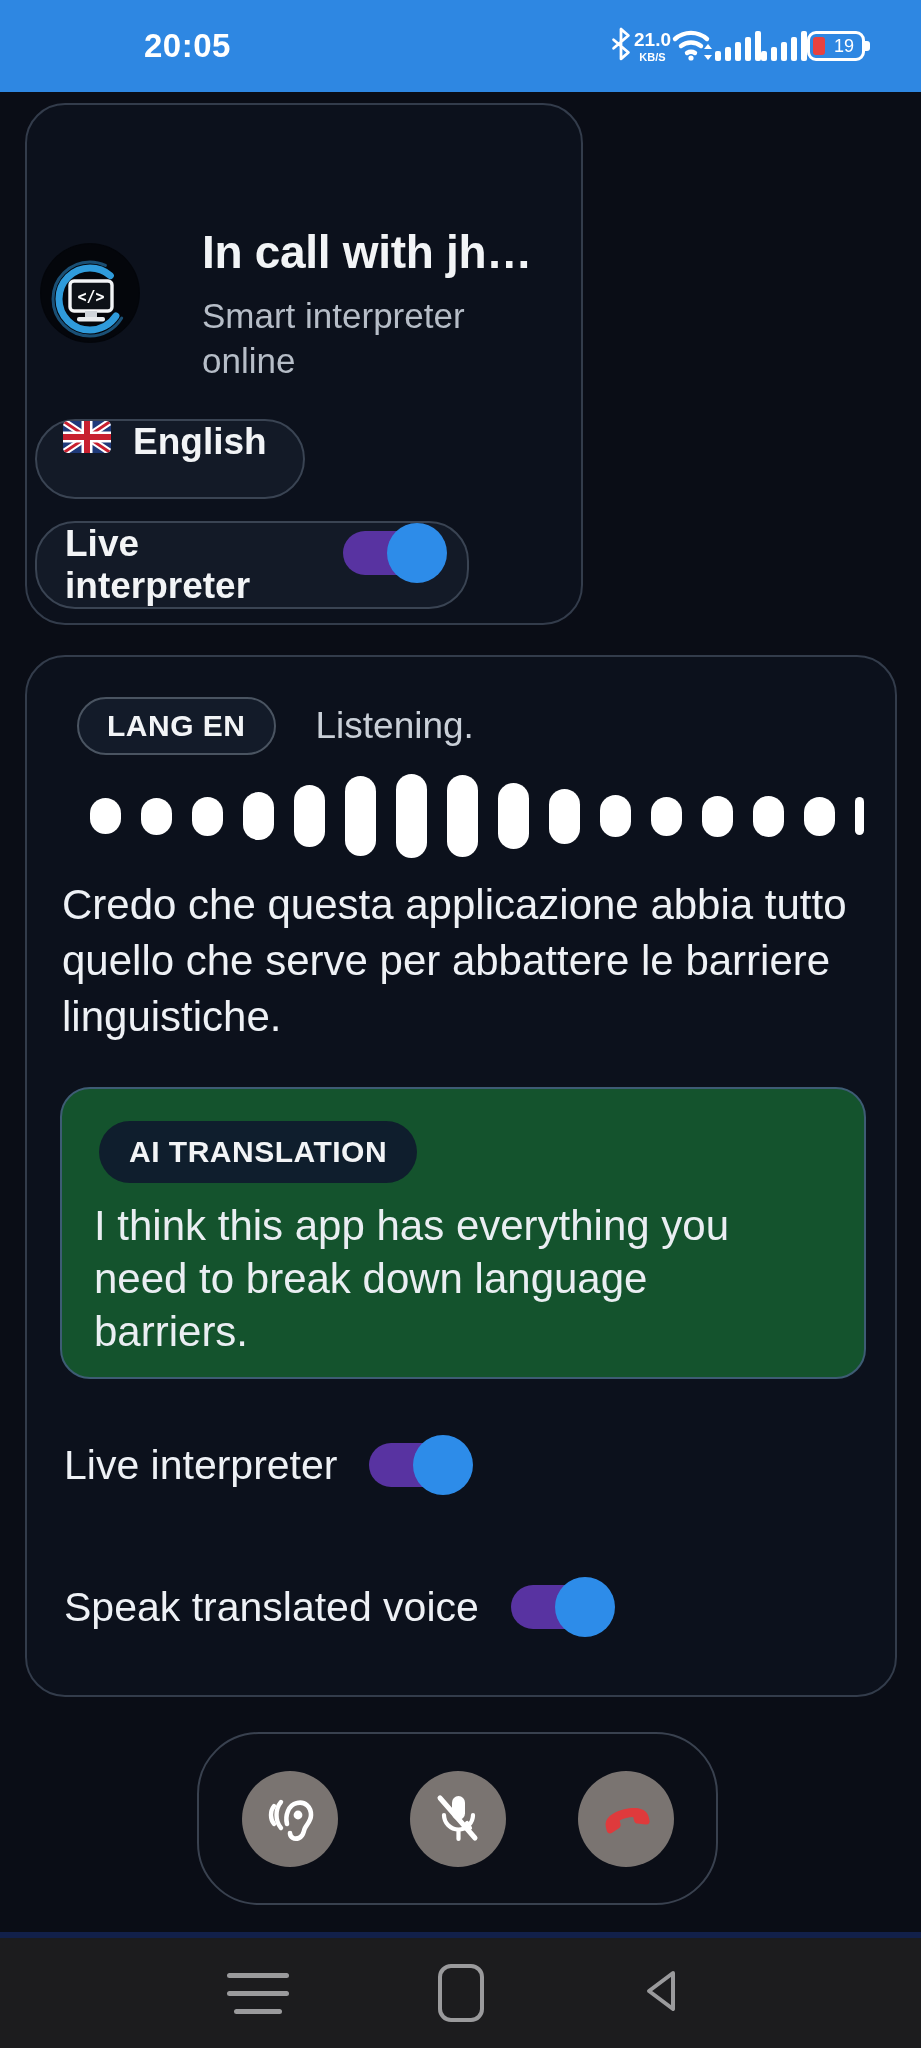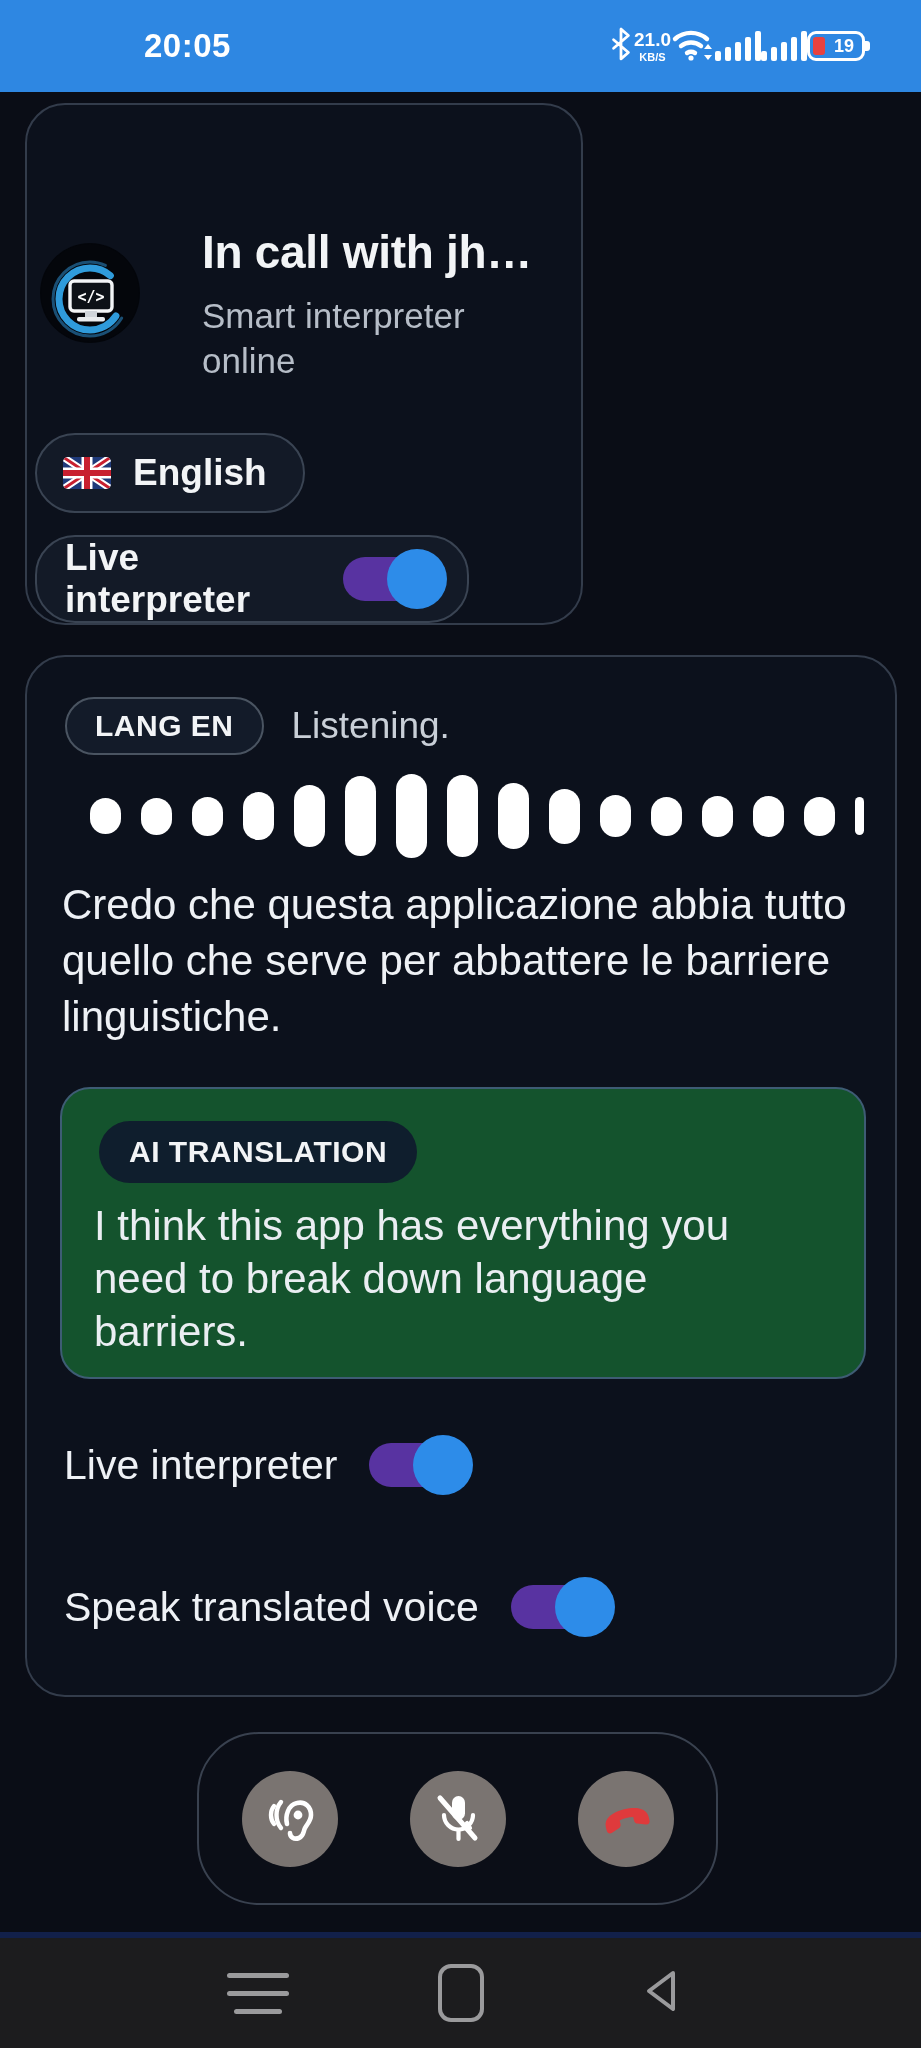--- a/index.html
+++ b/index.html
@@ -19,44 +19,44 @@
   .sb-time{font-size:33px;font-weight:600;letter-spacing:.5px;}
   .sb-right{display:flex;align-items:center;}
   .kbs{display:flex;flex-direction:column;align-items:center;line-height:1;font-weight:700;}
   .kbs .v{font-size:19px;}
   .kbs .u{font-size:11px;margin-top:3px;}
   .sigbars{display:flex;align-items:flex-end;gap:4px;height:30px;}
   .sigbars i{display:block;width:6px;background:#fff;border-radius:2px;}
   .battery{position:relative;width:58px;height:30px;border:3px solid #fff;border-radius:9px;
     display:flex;align-items:center;justify-content:center;}
   .battery .fill{position:absolute;left:3px;top:3px;width:12px;height:18px;background:#e8413f;border-radius:3px;}
-  .battery .pct{position:relative;font-size:18px;font-weight:700;color:#fff;margin-left:16px;}
+  .battery .pct{position:relative;font-size:18px;font-weight:400;color:#fff;margin-left:16px;}
   .battery .nub{position:absolute;right:-8px;top:7px;width:5px;height:10px;background:#fff;border-radius:0 3px 3px 0;}
   
   .card{position:absolute;border:2px solid #333c4b;border-radius:40px;background:#0c111c;}
   #call-card{left:25px;top:103px;width:558px;height:522px;}
   #transcript-card{left:25px;top:655px;width:872px;height:1042px;}
   
   .avatar{position:absolute;left:13px;top:138px;width:100px;height:100px;border-radius:50%;background:#04060b;overflow:hidden;}
   .call-title{position:absolute;left:175px;top:120px;width:370px;font-size:46px;font-weight:700;letter-spacing:-.3px;white-space:nowrap;}
   .call-sub{position:absolute;left:175px;top:188px;width:300px;font-size:35px;line-height:45px;color:#b6bdc7;}
-  .chip{position:absolute;display:flex;align-items:center;gap:22px;border:2px solid #3a4453;background:#131a27;border-radius:40px;margin-top:14px;}
+  .chip{position:absolute;display:flex;gap:22px;border:2px solid #3a4453;background:#131a27;border-radius:40px;}
   #lang-chip{left:8px;top:314px;height:80px;padding:0 36px 0 26px;}
   #lang-chip .chip-label{font-size:37px;font-weight:700;}
   #live-pill{left:8px;top:416px;height:88px;width:434px;padding:0 20px 0 28px;justify-content:space-between;}
   #live-pill .chip-label{font-size:37px;font-weight:700;}
   .flag{width:48px;height:32px;border-radius:5px;overflow:hidden;flex:0 0 auto;}
   
   .toggle{position:relative;width:104px;height:60px;flex:0 0 auto;}
   .toggle .track{position:absolute;left:0;top:8px;width:76px;height:44px;border-radius:22px;background:#5833a1;}
   .toggle .thumb{position:absolute;left:44px;top:0;width:60px;height:60px;border-radius:50%;background:#2d8ce9;}
   
-  .lang-row{position:absolute;left:38px;top:40px;display:flex;align-items:center;gap:28px;}
+  .lang-row{position:absolute;left:50px;top:40px;display:flex;align-items:center;gap:28px;}
   .lang-badge{height:58px;display:flex;align-items:center;padding:0 28px;border:2px solid #4a5461;background:#131b29;border-radius:29px;font-size:30px;font-weight:700;letter-spacing:.5px;}
-  .listening{font-size:37px;color:#c9cfd7;}
+  .listening{font-size:37px;color:#c9cfd7;margin-left:12px;}
   .waveform{position:absolute;left:63px;top:112px;width:800px;height:94px;display:flex;align-items:center;gap:20px;}
   .wbar{width:31px;background:#fff;border-radius:16px;flex:0 0 auto;}
   .wcursor{width:9px;background:#fff;border-radius:5px;flex:0 0 auto;}
   .transcript-text{position:absolute;left:35px;top:220px;width:816px;font-size:42px;line-height:56px;color:#eef1f5;}
   .ai-box{position:absolute;left:33px;top:430px;width:806px;height:292px;background:#14532d;border:2px solid #3e5c74;border-radius:30px;}
   .ai-badge{position:absolute;left:37px;top:32px;height:62px;display:flex;align-items:center;padding:0 30px;background:#0f1e2d;border-radius:31px;font-size:30px;font-weight:700;letter-spacing:.5px;}
   .ai-text{position:absolute;left:32px;top:110px;width:660px;font-size:42px;line-height:53px;color:#eaeef2;}
   .toggle-row{position:absolute;left:37px;display:flex;align-items:center;gap:32px;}
   .toggle-row .t-label{font-size:41px;color:#eef1f5;}
   #toggle-row-1{top:778px;}

